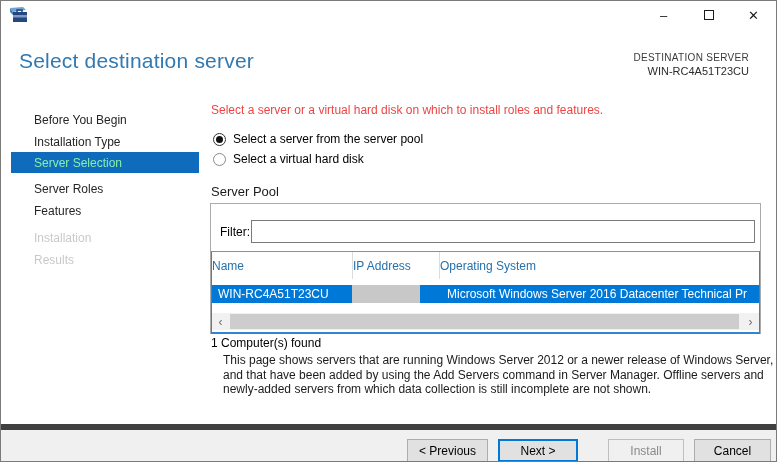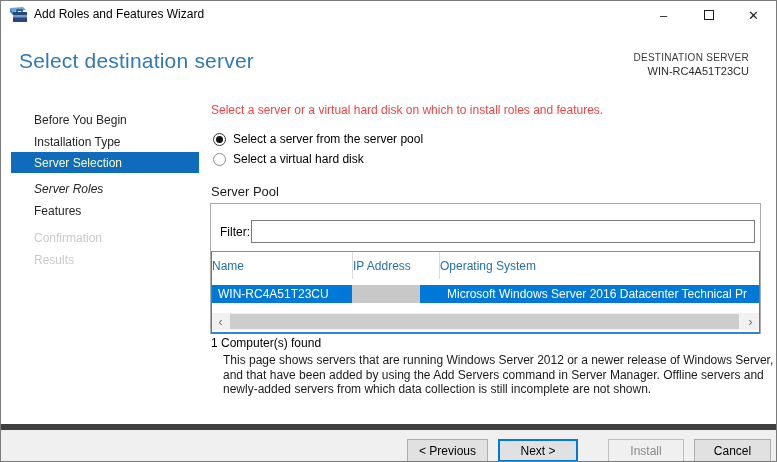--- a/index.html
+++ b/index.html
@@ -29,21 +29,21 @@
   .dest-label { font-size: 10px; color: #3a3a3a; letter-spacing: 0.3px; }
   .dest-server { font-size: 11px; color: #2c2c2c; }
 
   
   .sidebar { position: absolute; left: 10px; top: 104px; width: 188px; }
   .nav-item {
     position: absolute; left: 0; width: 188px; height: 21px;
     padding-left: 23px; display: flex; align-items: center;
     font-size: 12px; color: #262626; cursor: default; white-space: nowrap;
   }
-  .nav-item.selected { background: #0f6cbd; color: #fef9c3; }
+  .nav-item.selected { background: #0f6cbd; color: #86efac; }
   .nav-item.disabled { color: #c9c9c9; }
 
   
   .instruction { position: absolute; left: 210px; top: 102px; width: 556px; font-size: 12px; color: #ef4444; }
 
   .radio-row { position: absolute; left: 212px; display: flex; align-items: center; }
   .radio-circle {
     width: 13px; height: 13px; border-radius: 50%;
     border: 1px solid #333333; background: #fff; margin-right: 7px;
     display: flex; align-items: center; justify-content: center; flex: none;
@@ -110,43 +110,42 @@
 <div class="window">
 
   <div class="titlebar">
     <svg class="titlebar-icon" viewBox="0 0 18 16" xmlns="http://www.w3.org/2000/svg">
       <polygon points="0,2 13,1 16,4 3,6" fill="#6fa3d4"></polygon>
       <polygon points="0,2 3,6 3,9 0,6" fill="#4a7fb5"></polygon>
       <rect x="3" y="6" width="14" height="10" fill="#24477e"></rect>
       <rect x="7" y="4" width="5" height="4" fill="none" stroke="#24477e" stroke-width="1.5"></rect>
       <rect x="3" y="9" width="14" height="2.5" fill="#7b9cc9"></rect>
     </svg>
-    <span class="titlebar-title">Add Roles and Features Wizard</span>
     <div class="win-controls">
       <div class="win-btn">–</div>
       <div class="win-btn">
           <span class="maximize-box"></span>
         </div>
       <div class="win-btn">✕</div>
     </div>
   </div>
 
   <div class="page-title">Select destination server</div>
   <div class="dest-block">
     <div class="dest-label">DESTINATION SERVER</div>
     <div class="dest-server">WIN-RC4A51T23CU</div>
   </div>
 
   <div class="sidebar">
     <div class="nav-item" style="top:4px;">Before You Begin</div>
     <div class="nav-item" style="top:26px;">Installation Type</div>
     <div class="nav-item selected" style="top:47px;">Server Selection</div>
-    <div class="nav-item" style="top:73px;font-style:italic;">Server Roles</div>
+    <div class="nav-item" style="top:73px;">Server Roles</div>
     <div class="nav-item" style="top:95px;">Features</div>
-    <div class="nav-item disabled" style="top:122px;">Confirmation</div>
+    <div class="nav-item disabled" style="top:122px;">Installation</div>
     <div class="nav-item disabled" style="top:144px;">Results</div>
   </div>
 
   <div class="instruction">Select a server or a virtual hard disk on which to install roles and features.</div>
 
   <div class="radio-row" style="top:131px;">
     <span class="radio-circle">
         <span class="radio-dot"></span>
       </span>
     <span class="radio-label">Select a server from the server pool</span>

